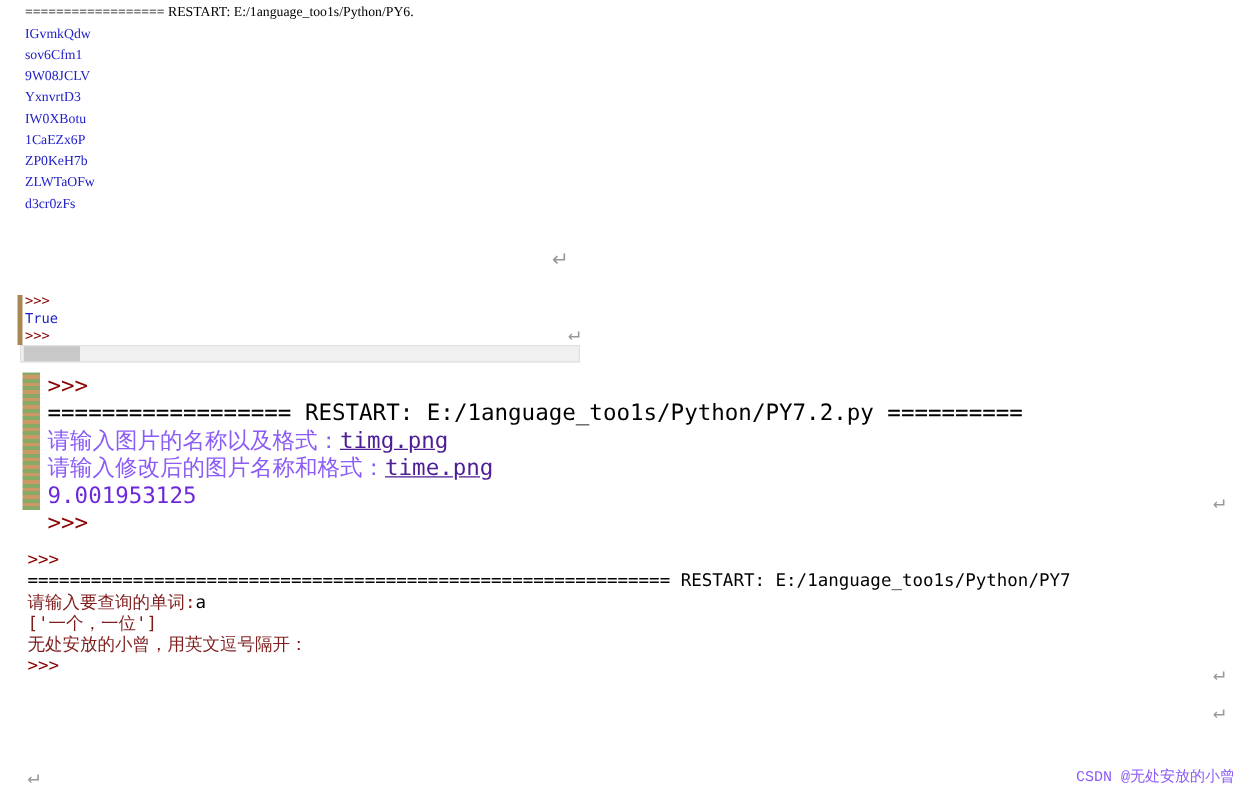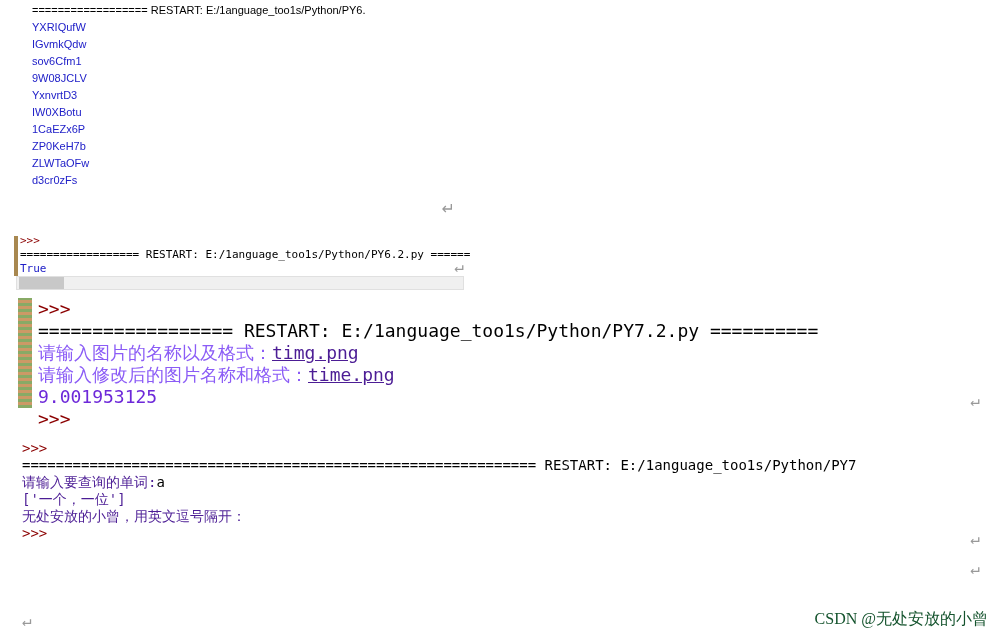--- a/index.html
+++ b/index.html
@@ -11,24 +11,24 @@
     overflow: hidden;
     position: relative;
   }
   .enter-icon {
     color: #999;
     font-size: 16px;
     position: absolute;
   }
   
   .block1 {
-    padding: 2px 0 0 32px;
+    padding: 2px 0 0 20px;
     font-size: 11px;
     line-height: 17px;
-    font-family: Liberation Sans, sans-serif;
+    font-family: Liberation Serif, serif;
     position: relative;
     height: 230px;
   }
   .block1 .restart-line { color: #000; }
   .block1 .out { color: #2020c8; }
   .block1 .enter1 { right: 545px; top: 200px; }
   
   .block2 {
     position: relative;
     padding: 4px 0 0 20px;
@@ -86,60 +86,58 @@
   .block4 {
     position: relative;
     padding: 10px 0 0 22px;
     font-family: "SimSun", Consolas, monospace;
     font-size: 14px;
     line-height: 17px;
     height: 140px;
   }
   .block4 .prompt { color: #8b0000; }
   .block4 .restart-line { color: #000; }
-  .block4 .cn { color: #4c1d95; }
+  .block4 .cn { color: #7f1d1d; }
   .block4 .enter4a { right: 20px; top: 100px; }
   .block4 .enter4b { right: 20px; top: 130px; }
   .watermark {
     position: absolute;
     right: 12px;
     bottom: 6px;
-    font-size: 16px;
-    color: #14532d;
-    font-family: Liberation Serif, serif;
+    font-size: 12px;
+    color: #8b5cf6;
+    font-family: Liberation Mono, monospace;
   }
   .bottom-enter {
     position: absolute;
     left: 22px;
     bottom: 6px;
     color: #999;
   }
 </style>
 </head>
 <body>
 
 <div class="block1">
   <div class="restart-line">================== RESTART: E:/1anguage_too1s/Python/PY6.</div>
-  <div class="out">YXRIQufW</div>
   <div class="out">IGvmkQdw</div>
   <div class="out">sov6Cfm1</div>
   <div class="out">9W08JCLV</div>
   <div class="out">YxnvrtD3</div>
   <div class="out">IW0XBotu</div>
   <div class="out">1CaEZx6P</div>
   <div class="out">ZP0KeH7b</div>
   <div class="out">ZLWTaOFw</div>
   <div class="out">d3cr0zFs</div>
   <span class="enter-icon enter1">↵</span>
 </div>
 
 <div class="block2">
   <div class="sidebar-stub"></div>
   <div class="prompt">&gt;&gt;&gt;</div>
-  <div class="restart-line">================== RESTART: E:/1anguage_too1s/Python/PY6.2.py ======</div>
   <div class="out">True</div>
   <div class="prompt">&gt;&gt;&gt;</div>
   <div class="scrollbar">
       <div class="thumb"></div>
     </div>
   <span class="enter-icon enter2">↵</span>
 </div>
 
 <div class="block3">
   <div class="side-img"></div>

